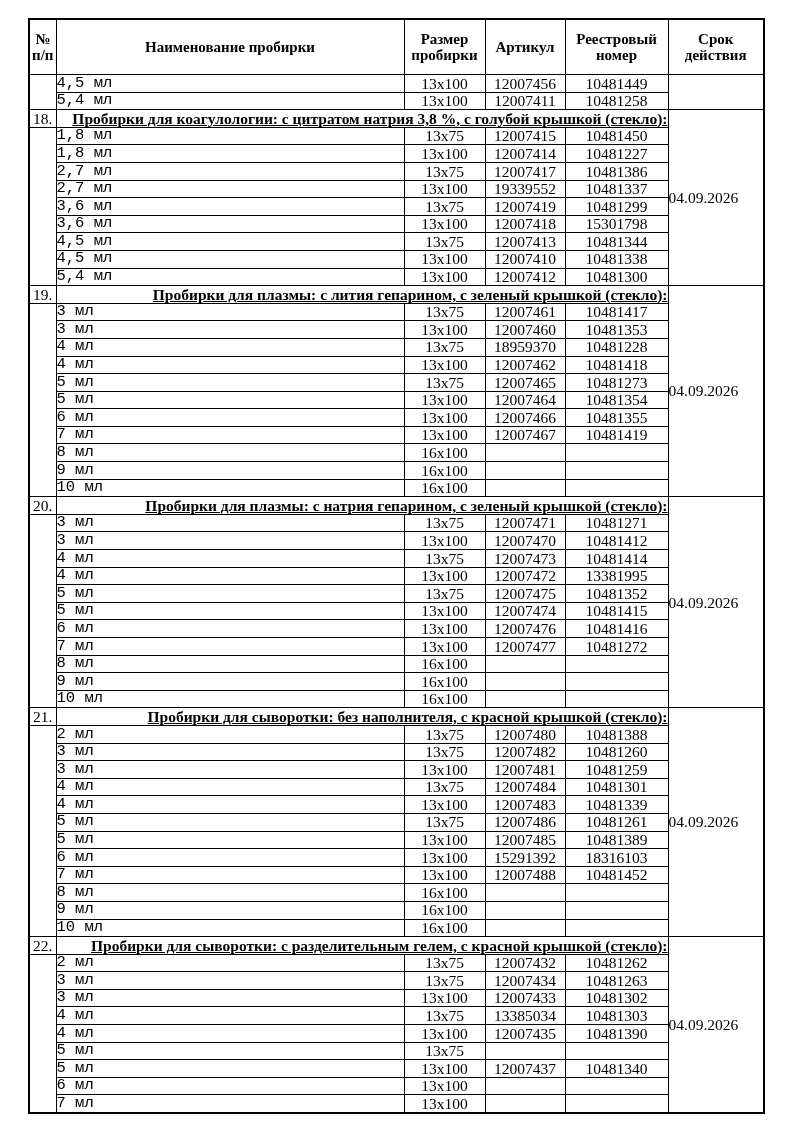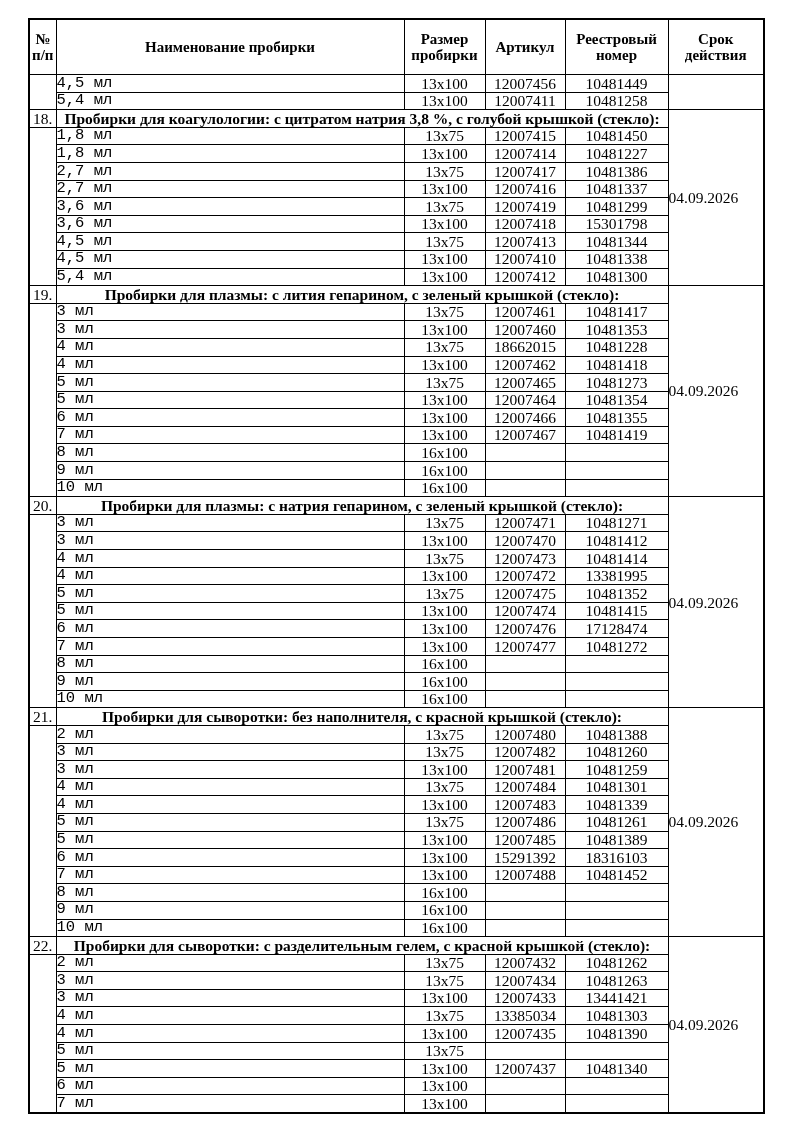--- a/index.html
+++ b/index.html
@@ -50,22 +50,23 @@
   }
   tr.data-row, tr.section-header-row {
     height: 17.6px;
   }
   td.c-num {
     text-align: center;
     white-space: nowrap;
   }
   td.c-title {
     font-weight: 700;
-    text-align: center;
+    text-align: right;
     white-space: nowrap;
+    text-decoration: underline;
   }
   td.c-name {
     text-align: left;
     padding-left: 4px;
     white-space: nowrap;
     font-family: Liberation Mono, monospace;
   }
   td.c-mid {
     text-align: center;
     white-space: nowrap;
@@ -133,21 +134,21 @@
         </tr>
         <tr class="data-row">
           <td class="c-name">2,7 мл</td>
           <td class="c-mid">13x75</td>
           <td class="c-mid">12007417</td>
           <td class="c-mid">10481386</td>
         </tr>
         <tr class="data-row">
           <td class="c-name">2,7 мл</td>
           <td class="c-mid">13x100</td>
-          <td class="c-mid">12007416</td>
+          <td class="c-mid">19339552</td>
           <td class="c-mid">10481337</td>
         </tr>
         <tr class="data-row">
           <td class="c-name">3,6 мл</td>
           <td class="c-mid">13x75</td>
           <td class="c-mid">12007419</td>
           <td class="c-mid">10481299</td>
         </tr>
         <tr class="data-row">
           <td class="c-name">3,6 мл</td>
@@ -187,21 +188,21 @@
         </tr>
         <tr class="data-row">
           <td class="c-name">3 мл</td>
           <td class="c-mid">13x100</td>
           <td class="c-mid">12007460</td>
           <td class="c-mid">10481353</td>
         </tr>
         <tr class="data-row">
           <td class="c-name">4 мл</td>
           <td class="c-mid">13x75</td>
-          <td class="c-mid">18662015</td>
+          <td class="c-mid">18959370</td>
           <td class="c-mid">10481228</td>
         </tr>
         <tr class="data-row">
           <td class="c-name">4 мл</td>
           <td class="c-mid">13x100</td>
           <td class="c-mid">12007462</td>
           <td class="c-mid">10481418</td>
         </tr>
         <tr class="data-row">
           <td class="c-name">5 мл</td>
@@ -284,21 +285,21 @@
         <tr class="data-row">
           <td class="c-name">5 мл</td>
           <td class="c-mid">13x100</td>
           <td class="c-mid">12007474</td>
           <td class="c-mid">10481415</td>
         </tr>
         <tr class="data-row">
           <td class="c-name">6 мл</td>
           <td class="c-mid">13x100</td>
           <td class="c-mid">12007476</td>
-          <td class="c-mid">17128474</td>
+          <td class="c-mid">10481416</td>
         </tr>
         <tr class="data-row">
           <td class="c-name">7 мл</td>
           <td class="c-mid">13x100</td>
           <td class="c-mid">12007477</td>
           <td class="c-mid">10481272</td>
         </tr>
         <tr class="data-row">
           <td class="c-name">8 мл</td>
           <td class="c-mid">16x100</td>
@@ -410,21 +411,21 @@
         <tr class="data-row">
           <td class="c-name">3 мл</td>
           <td class="c-mid">13x75</td>
           <td class="c-mid">12007434</td>
           <td class="c-mid">10481263</td>
         </tr>
         <tr class="data-row">
           <td class="c-name">3 мл</td>
           <td class="c-mid">13x100</td>
           <td class="c-mid">12007433</td>
-          <td class="c-mid">13441421</td>
+          <td class="c-mid">10481302</td>
         </tr>
         <tr class="data-row">
           <td class="c-name">4 мл</td>
           <td class="c-mid">13x75</td>
           <td class="c-mid">13385034</td>
           <td class="c-mid">10481303</td>
         </tr>
         <tr class="data-row">
           <td class="c-name">4 мл</td>
           <td class="c-mid">13x100</td>

